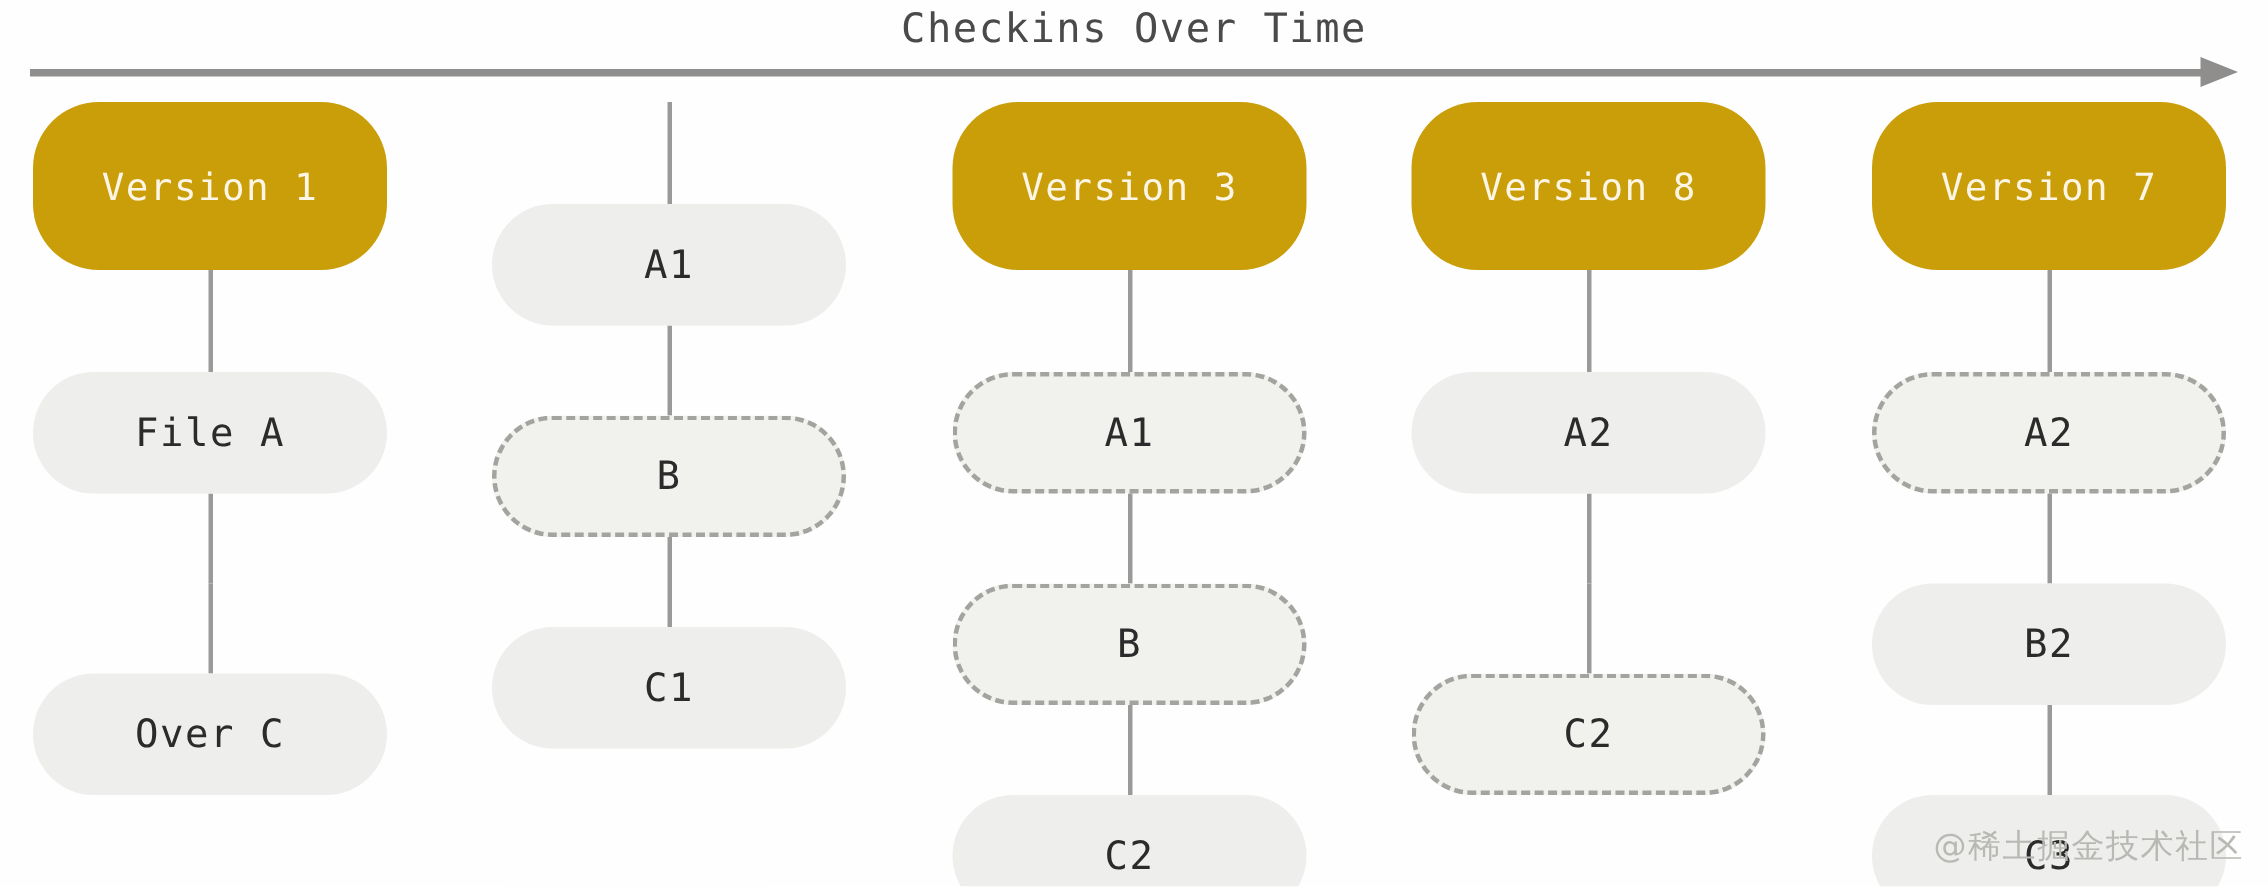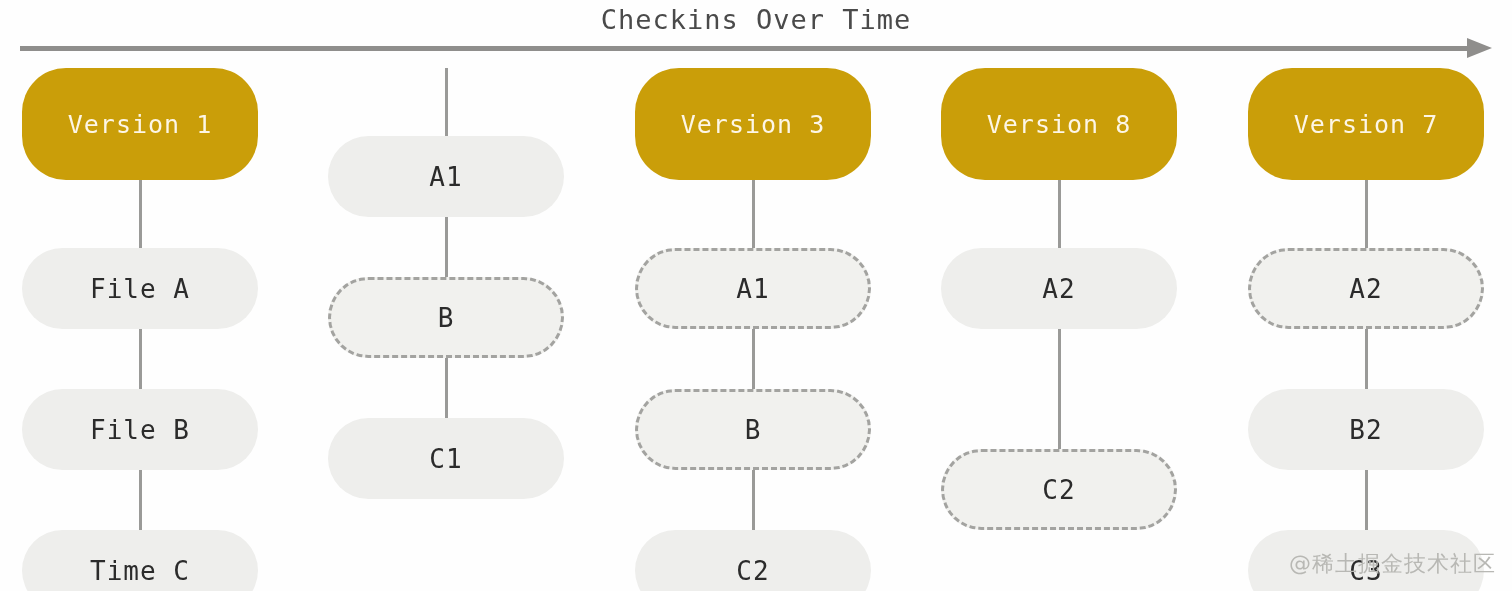--- a/index.html
+++ b/index.html
@@ -138,26 +138,23 @@
 
   <div class="column" style="left:22px;">
     <div class="version-box">
       <span>Version 1</span>
     </div>
     <div class="connector"></div>
     <div class="file-box">
       <span>File A</span>
     </div>
     <div class="connector short"></div>
-    <div class="file-box">
-      <span>File B</span>
-    </div>
-    <div class="connector short"></div>
-    <div class="file-box">
-      <span>Time C</span>
+    <div class="connector short"></div>
+    <div class="file-box">
+      <span>Over C</span>
     </div>
   </div>
 
   <div class="column" style="left:328px;">
     <div class="connector"></div>
     <div class="file-box">
       <span>A1</span>
     </div>
     <div class="connector short"></div>
     <div class="file-box dashed">

